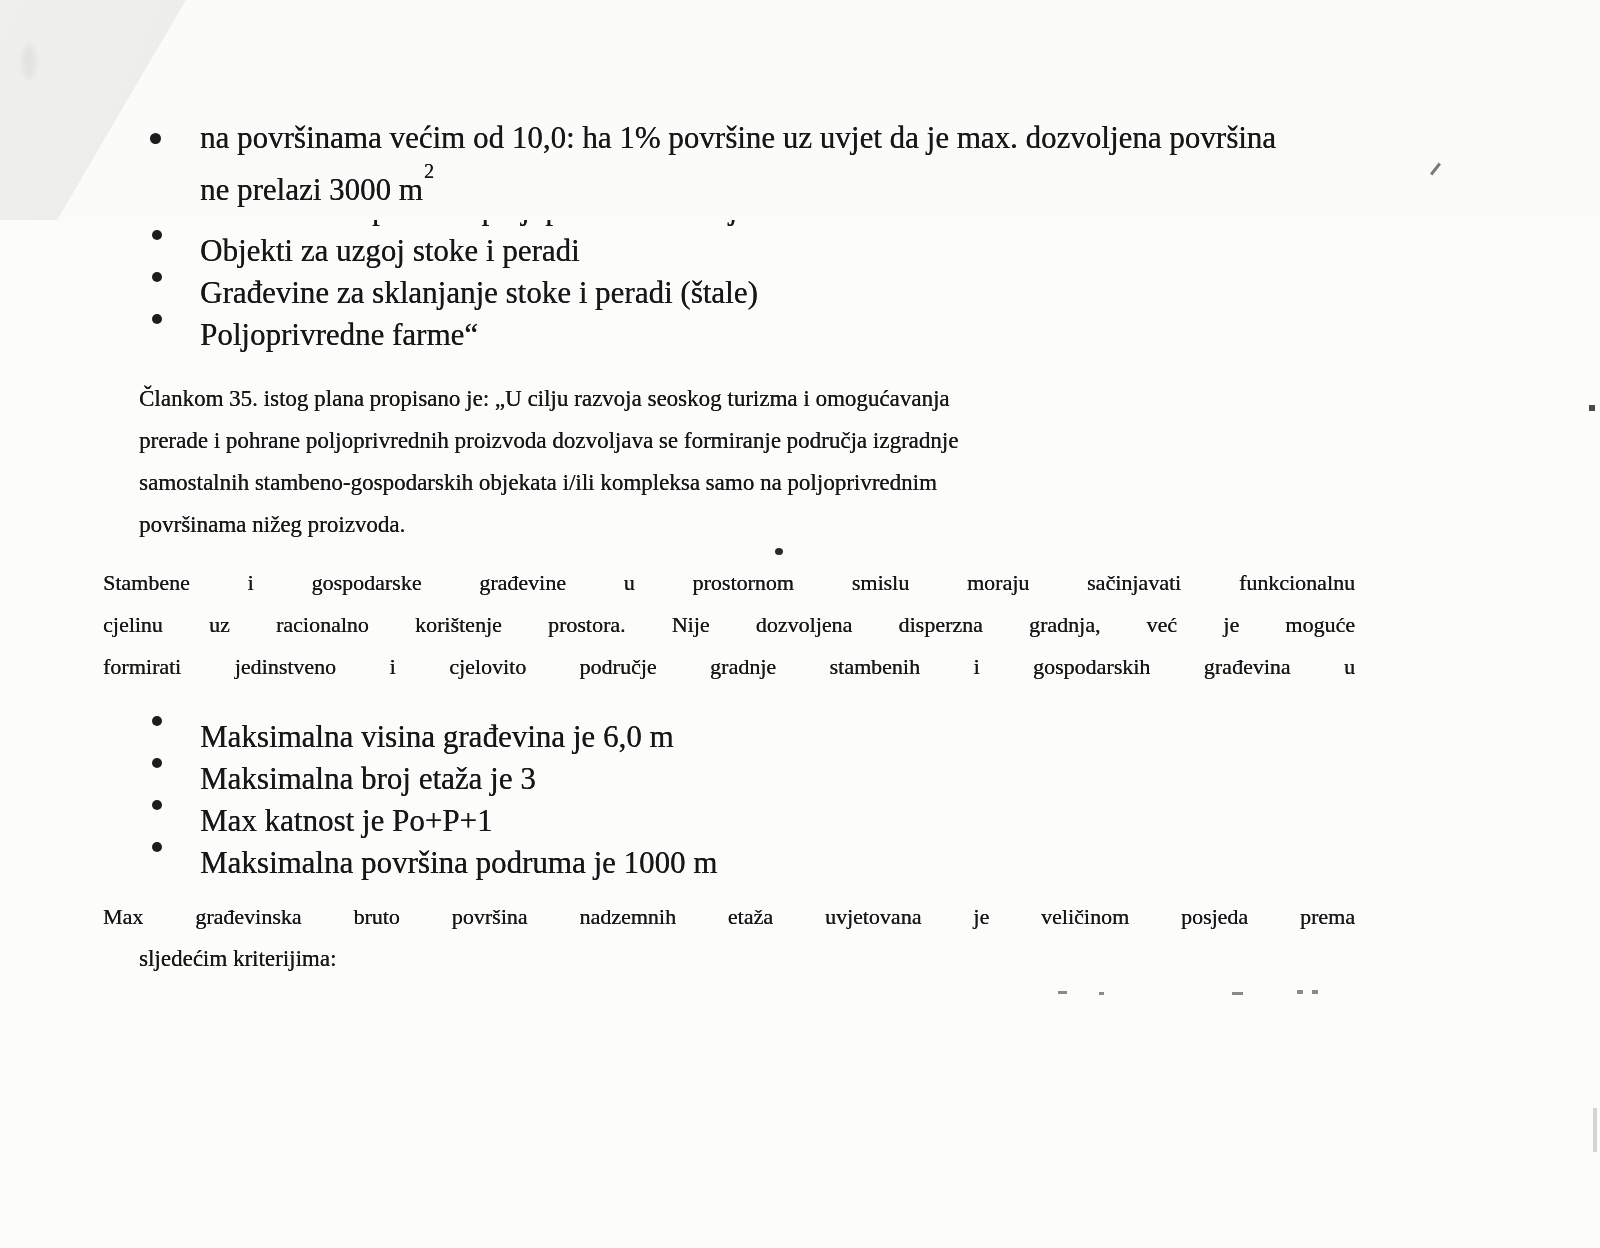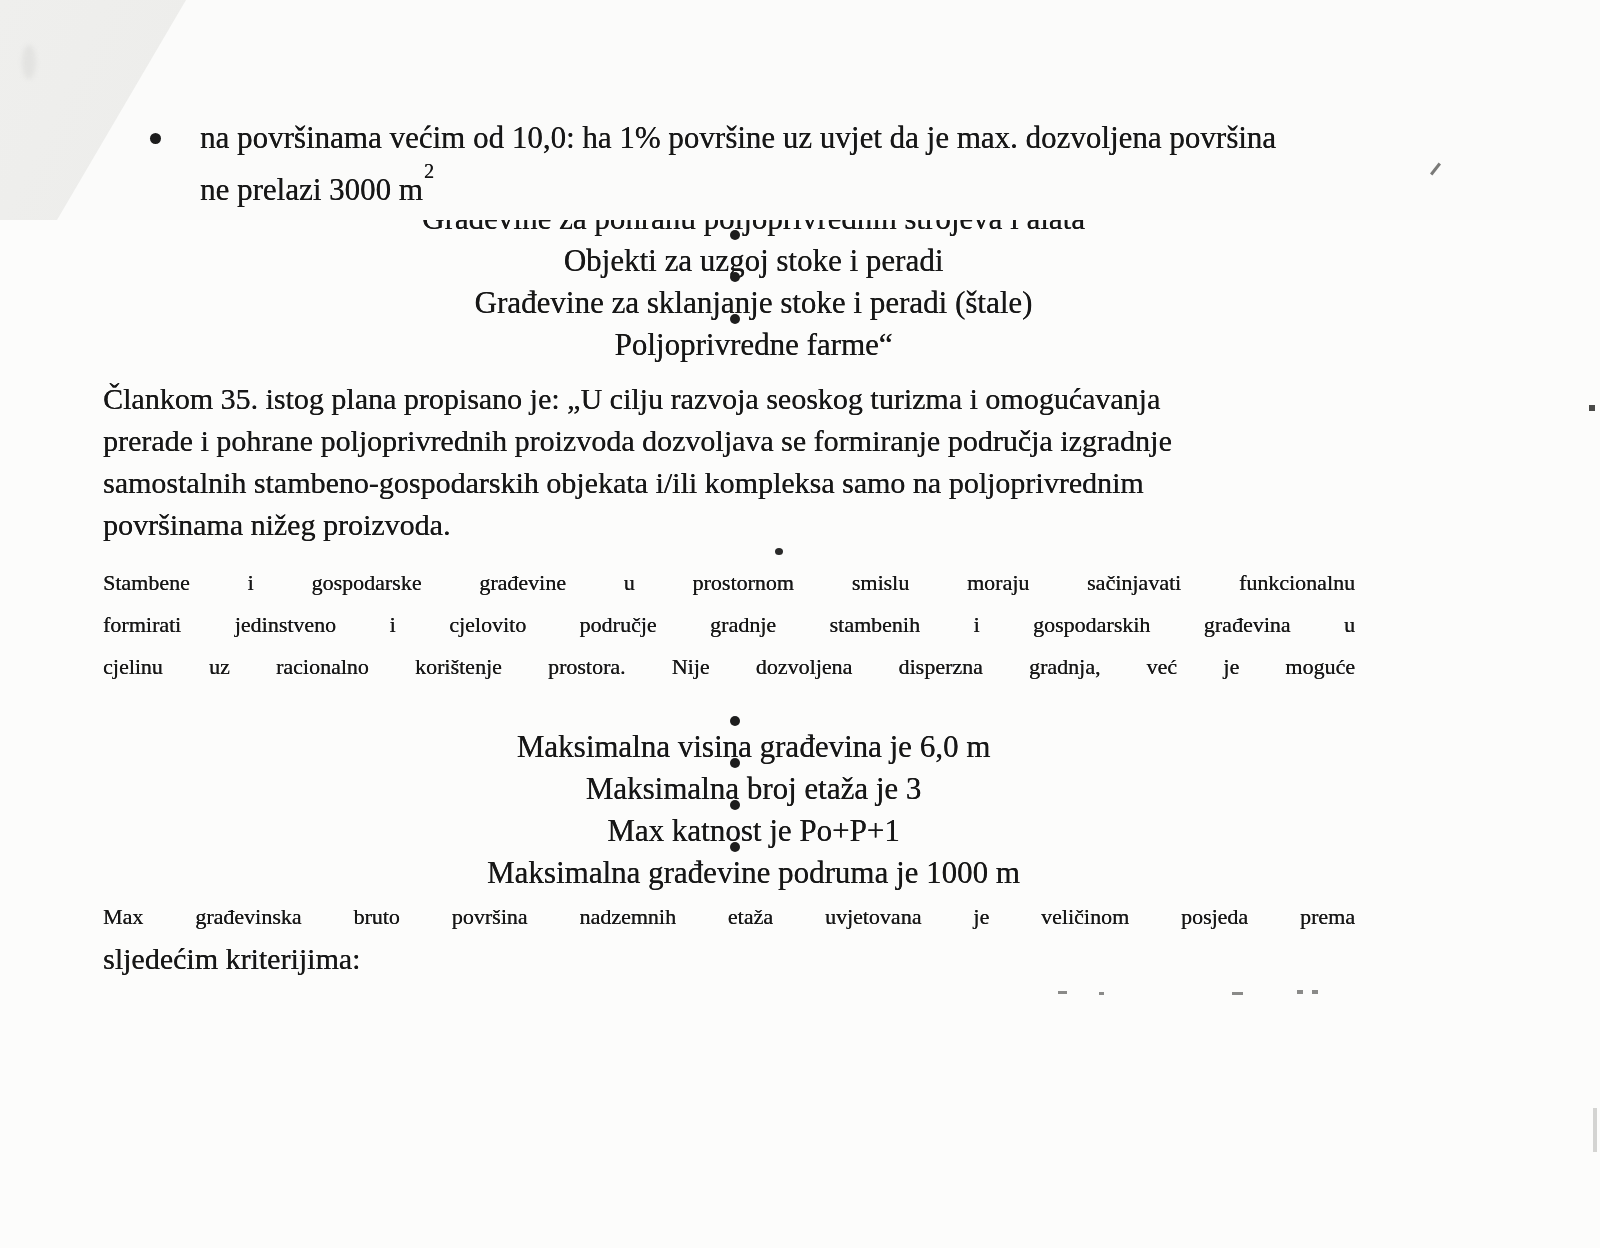--- a/index.html
+++ b/index.html
@@ -3,24 +3,24 @@
 <meta charset="utf-8">
 <style>
   html,body { margin:0; padding:0; background:#ffffff; }
   .page {
     position:relative; width:1600px; height:1248px; overflow:hidden;
     background:#fcfcfb; color:#171717;
     font-family:"Liberation Serif", serif;
     text-shadow:0.25px 0 0 currentColor;
   }
   .content { position:absolute; left:103px; width:1252px; }
-  .rline { white-space:nowrap; height:42px; line-height:42px; font-size:30px; }
+  .rline { white-space:nowrap; height:42px; line-height:42px; font-size:23px;margin-left:36px; }
   .jline { text-align:justify; height:42px; line-height:42px; font-size:22px; overflow:hidden; }
   .jline::after { content:""; display:inline-block; width:100%; height:0; }
-  .li { display:flex; align-items:center; height:42px; padding-left:49px;flex-direction:column; }
+  .li { display:flex; align-items:flex-start; height:42px; padding-left:49px; }
   .li .dot { width:10px; height:10px; border-radius:50%; background:#1d1d1d; margin-right:38px; flex:none; }
   .li .txt { white-space:nowrap; font-size:31px; line-height:42px; }
 
   .seam {
     position:absolute; left:0; top:998; width:1600px; height:30px;
     background:linear-gradient(to bottom, #c9c9c7 0%, #dbdbd9 45%, #eaeae8 100%);
   }
   .lower {
     position:absolute; left:0; top:1028; width:1397px; height:220px;
     background:linear-gradient(115deg, #efefed 0%, #e7e7e5 55%, #dfdfdd 100%);
@@ -82,40 +82,40 @@
 
   <div class="content" style="top:378px">
     <div class="rline">Člankom 35. istog plana propisano je: „U cilju razvoja seoskog turizma i omogućavanja</div>
     <div class="rline">prerade i pohrane poljoprivrednih proizvoda dozvoljava se formiranje područja izgradnje</div>
     <div class="rline">samostalnih stambeno-gospodarskih objekata i/ili kompleksa samo na poljoprivrednim</div>
     <div class="rline">površinama nižeg proizvoda.</div>
   </div>
 
   <div class="content" style="top:562px">
     <div class="jline">Stambene i gospodarske građevine u prostornom smislu moraju sačinjavati funkcionalnu</div>
+    <div class="jline">cjelinu uz racionalno korištenje prostora. Nije dozvoljena disperzna gradnja, već je moguće</div>
     <div class="jline">formirati jedinstveno i cjelovito područje gradnje stambenih i gospodarskih građevina u</div>
-    <div class="jline">cjelinu uz racionalno korištenje prostora. Nije dozvoljena disperzna gradnja, već je moguće</div>
   </div>
 
   <div class="content" style="top:716px">
     <div class="li">
       <span class="dot"></span>
       <span class="txt">Maksimalna visina građevina je 6,0 m</span>
     </div>
     <div class="li">
       <span class="dot"></span>
       <span class="txt">Maksimalna broj etaža je 3</span>
     </div>
     <div class="li">
       <span class="dot"></span>
       <span class="txt">Max katnost je Po+P+1</span>
     </div>
     <div class="li">
       <span class="dot"></span>
-      <span class="txt">Maksimalna građevine podruma je 1000 m</span>
+      <span class="txt">Maksimalna površina podruma je 1000 m</span>
     </div>
   </div>
 
   <div class="content" style="top:896px">
     <div class="jline">Max građevinska bruto površina nadzemnih etaža uvjetovana je veličinom posjeda prema</div>
     <div class="rline">sljedećim kriterijima:</div>
   </div>
 
   <div class="seam"></div>
 

